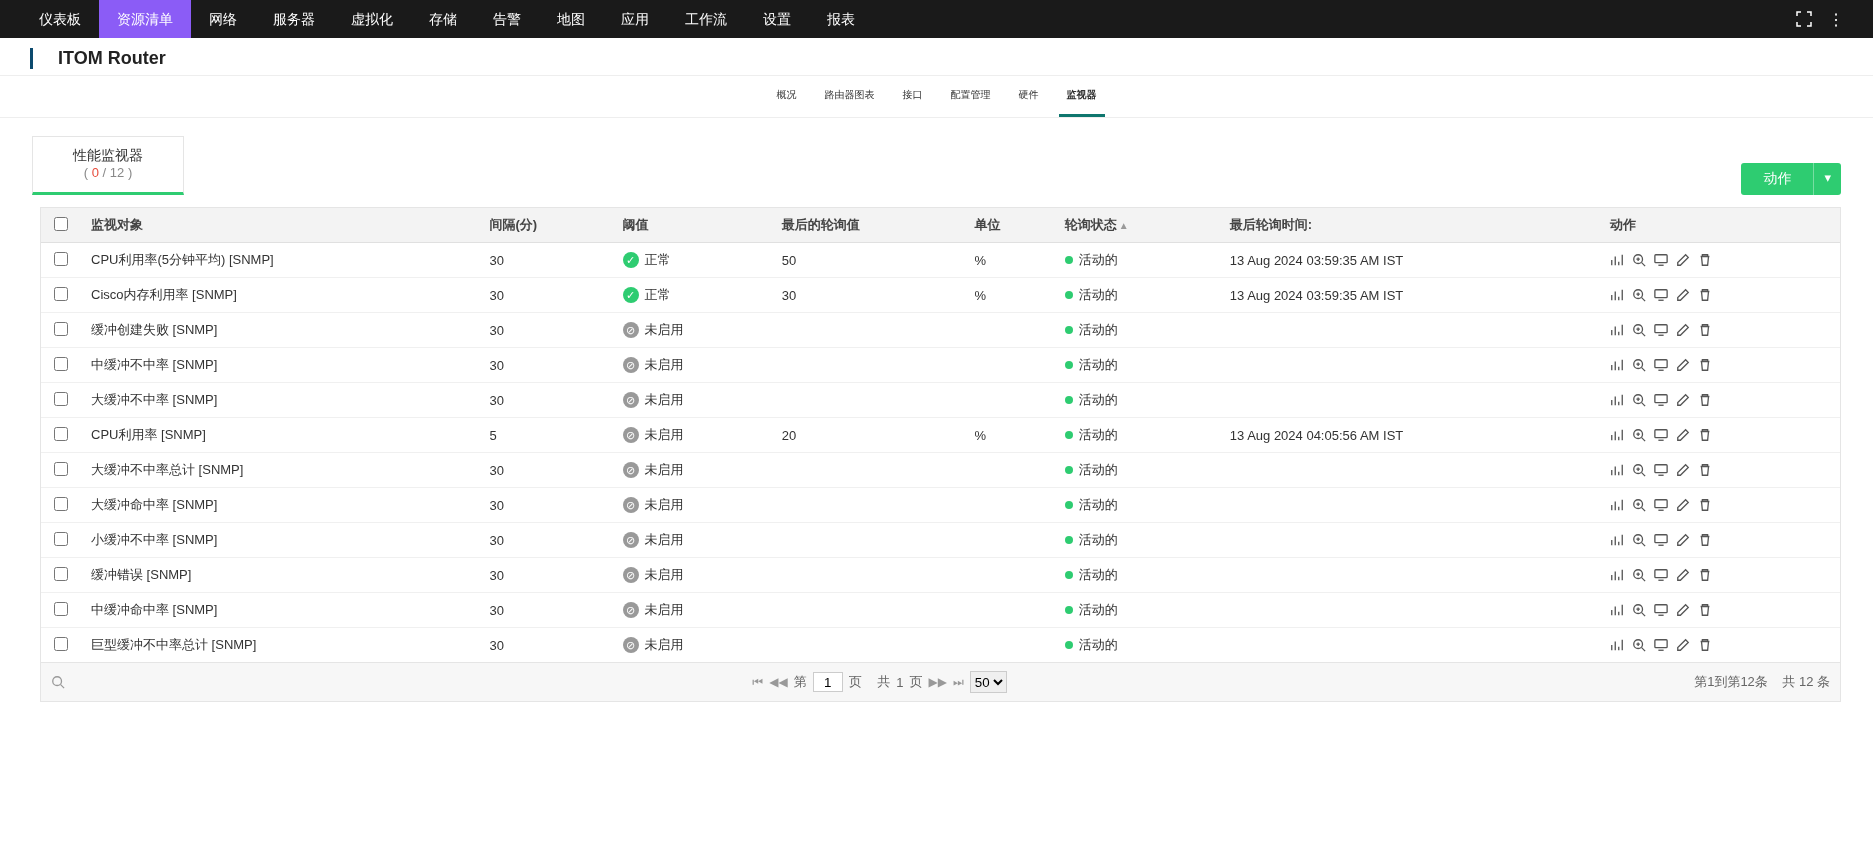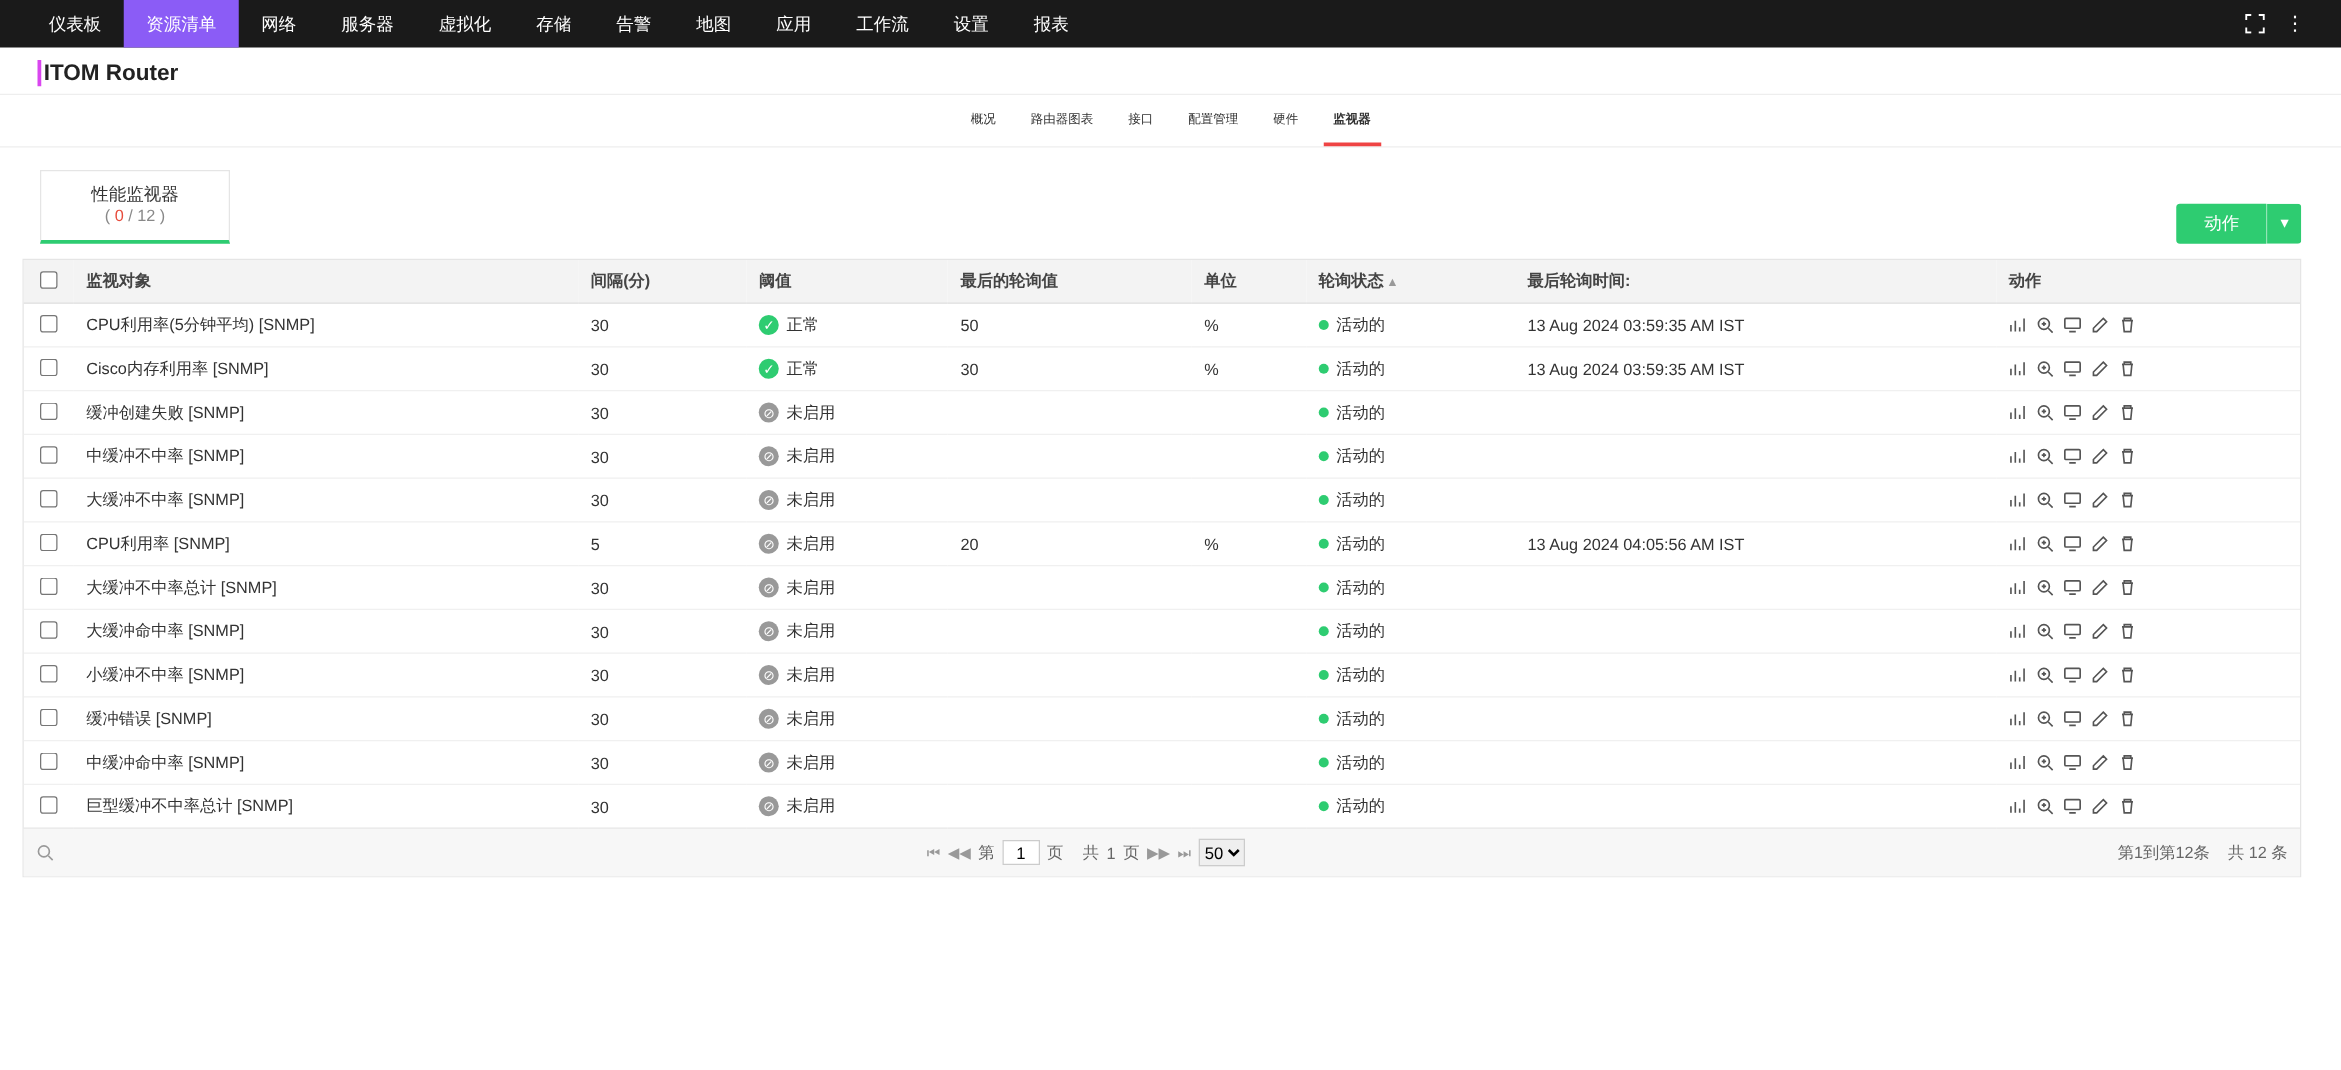--- a/index.html
+++ b/index.html
@@ -7,44 +7,44 @@
 
 
 .topnav { background: #1a1a1a; display: flex; align-items: center; height: 38px; padding: 0 21px; }
 .topnav .item { color: #fff; padding: 0 18px; line-height: 38px; cursor: pointer; font-size: 14px; }
 .topnav .item.active { background: #8b5cf6; }
 .topnav .spacer { flex: 1; }
 .topnav .icon-btn { color: #fff; padding: 0 8px; cursor: pointer; font-size: 16px; }
 
 
 .pagehead { padding: 10px 30px 6px 30px; border-bottom: 1px solid #eee; }
-.pagehead .title { font-size: 18px; font-weight: 700; color: #222; border-left: 3px solid #d946ef; padding-left: 2px; }
+.pagehead .title { font-size: 18px; font-weight: 700; color: #222; border-left: 3px solid #0c4a6e; padding-left: 25px; }
 .pagehead .crumbs { font-size: 12px; color: #888; padding: 4px 0 0 11px; }
 .pagehead .crumbs span { padding: 0 4px; }
 .pagehead .crumbs .sep::before { content: "|"; color: #ccc; padding: 0 2px; }
 
 
 .subtabs { display: flex; justify-content: center; gap: 12px; border-bottom: 1px solid #eee; }
 .subtabs .stab { padding: 12px 8px; cursor: pointer; font-size: 10px; color: #333; }
-.subtabs .stab.active { border-bottom: 3px solid #ef4444; font-weight: 600; }
+.subtabs .stab.active { border-bottom: 3px solid #0f766e; font-weight: 600; }
 
 
 .barrow { display: flex; align-items: flex-end; padding: 18px 32px 0 32px; }
 .monitor-tabs { display: flex; gap: 16px; }
 .mon-tab { width: 152px; text-align: center; padding: 10px 0 12px 0; cursor: pointer; background: #f6f6f6; font-size: 14px; }
 .mon-tab.active { background: #fff; border-top: 1px solid #e5e5e5; border-left: 1px solid #e5e5e5; border-right: 1px solid #e5e5e5; border-bottom: 3px solid #2ecc71; }
 .mon-tab .counts { font-size: 13px; color: #888; }
 .mon-tab .red { color: #e74c3c; }
 .barrow .spacer { flex: 1; }
 .action-btn { display: flex; align-items: stretch; }
 .action-btn .main { background: #2ecc71; color: #fff; padding: 7px 22px; border-radius: 3px 0 0 3px; cursor: pointer; font-size: 14px; }
 .action-btn .drop { background: #2ecc71; color: #fff; padding: 7px 10px; border-left: 1px solid rgba(255,255,255,.35); border-radius: 0 3px 3px 0; cursor: pointer; }
 
 
-.tbl-wrap { margin: 12px 32px 0 18px; border: 1px solid #e5e5e5; }
+.tbl-wrap { margin: 12px 32px 0 40px; border: 1px solid #e5e5e5; }
 table { width: 100%; border-collapse: collapse; }
 th, td { text-align: left; padding: 8px 10px; font-size: 13px; white-space: nowrap; }
 thead th { background: #f3f3f3; color: #444; font-weight: 600; border-bottom: 1px solid #e0e0e0; }
 tbody tr { border-bottom: 1px solid #f0f0f0; }
 .chkcol { width: 40px; text-align: center; }
 .status-badge { display: inline-flex; align-items: center; gap: 6px; }
 .status-dot { width: 8px; height: 8px; border-radius: 50%; display: inline-block; }
 .dot-green { background: #2ecc71; }
 .th-ok { display:inline-flex; align-items:center; gap:6px; }
 .th-ok-ico { width:16px; height:16px; border-radius:50%; background:#2ecc71; display:inline-flex; align-items:center; justify-content:center; color:#fff; font-size:11px; }

